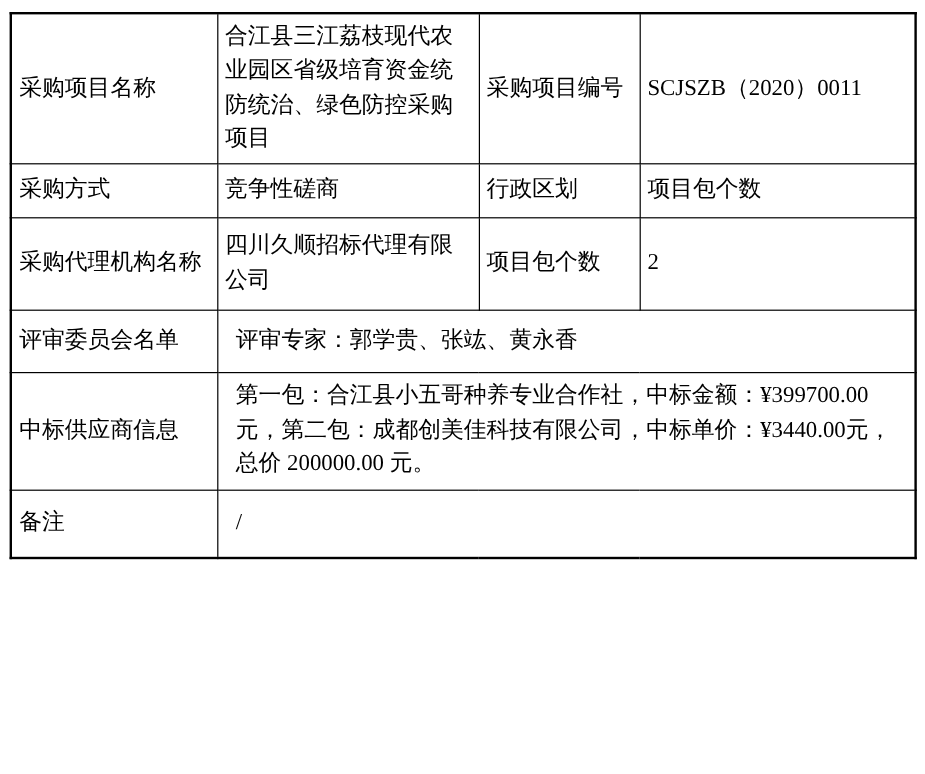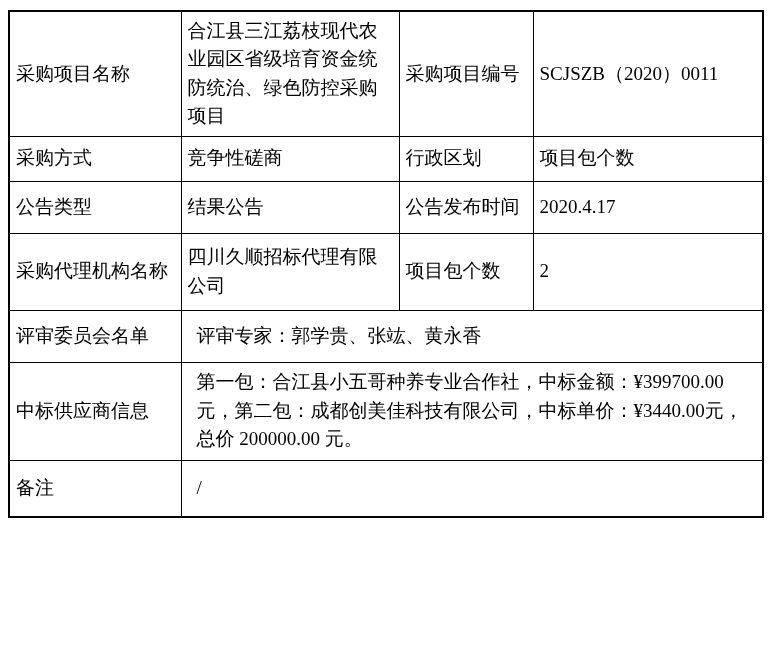--- a/index.html
+++ b/index.html
@@ -62,26 +62,20 @@
       <td>合江县三江荔枝现代农业园区省级培育资金统防统治、绿色防控采购项目</td>
       <td class="label-cell">采购项目编号</td>
       <td>SCJSZB（2020）0011</td>
     </tr>
     <tr class="r2">
       <td class="label-cell">采购方式</td>
       <td>竞争性磋商</td>
       <td class="label-cell">行政区划</td>
       <td>项目包个数</td>
     </tr>
-    <tr class="r3">
-      <td class="label-cell">公告类型</td>
-      <td>结果公告</td>
-      <td class="label-cell">公告发布时间</td>
-      <td>2020.4.17</td>
-    </tr>
     <tr class="r5">
       <td class="label-cell">采购代理机构名称</td>
       <td>四川久顺招标代理有限公司</td>
       <td class="label-cell">项目包个数</td>
       <td>2</td>
     </tr>
     <tr class="r7">
       <td class="label-cell">评审委员会名单</td>
       <td class="left-cell" colspan="3">评审专家：郭学贵、张竑、黄永香</td>
     </tr>

